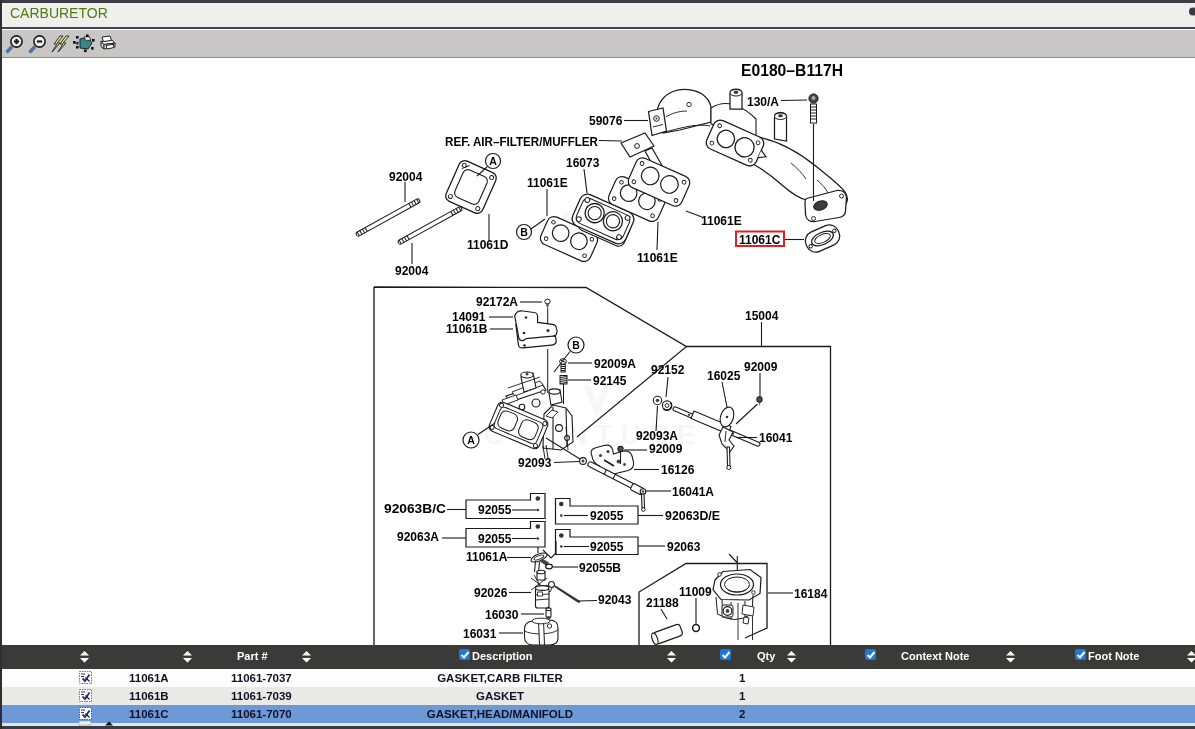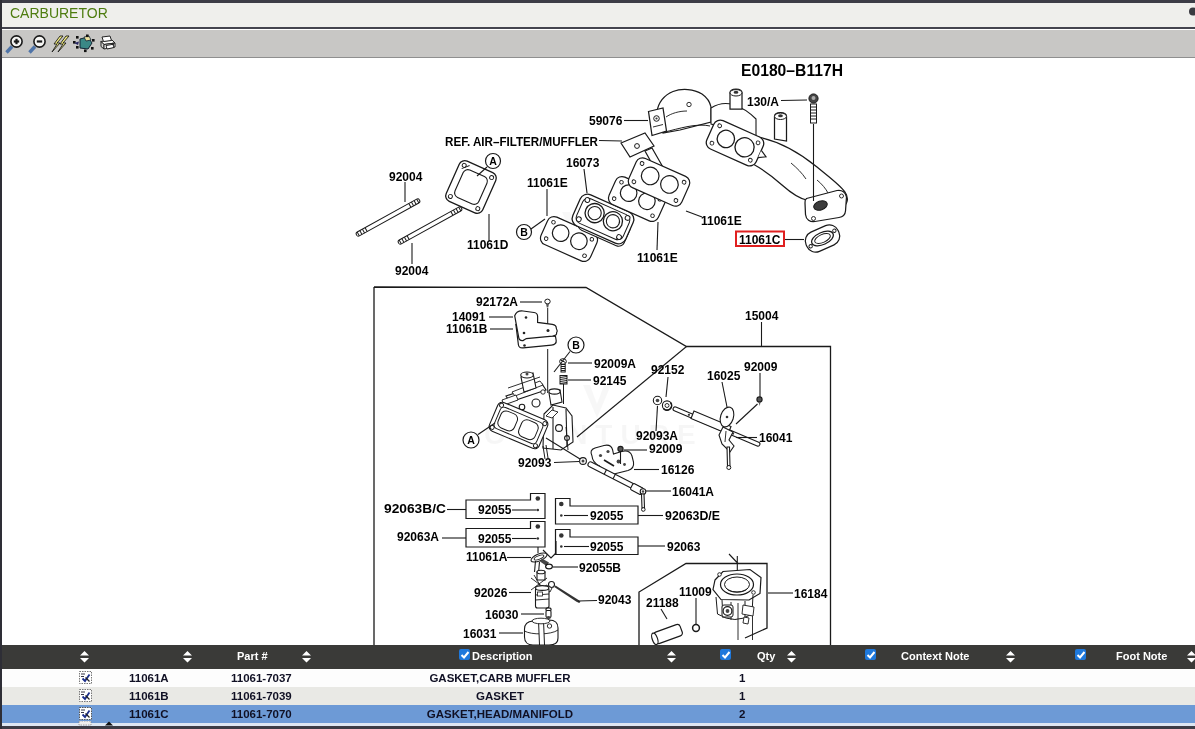--- a/index.html
+++ b/index.html
@@ -599,36 +599,36 @@
     </div>
   <span style="left:879px;margin-left:22px;">Context Note</span>
   <svg class="sortsvg" style="left:1006px;" width="9" height="12" viewBox="0 0 9 12">
       <path d="M4.5 0 L9 4.5 L0 4.5 Z M0 7 L9 7 L4.5 11.5 Z" fill="#fff"></path>
     </svg>
   <div class="cb" style="left:1074.5px;">
       <svg width="12" height="12" viewBox="0 0 12 12">
         <path d="M2.5 6 L5 8.5 L9.5 3" stroke="#fff" stroke-width="2" fill="none"></path>
       </svg>
     </div>
-  <span style="left:1088px;margin-left:28px;">Foot Note</span>
+  <span style="left:1088px;">Foot Note</span>
   <svg class="sortsvg" style="left:1187px;" width="9" height="12" viewBox="0 0 9 12">
       <path d="M4.5 0 L9 4.5 L0 4.5 Z M0 7 L9 7 L4.5 11.5 Z" fill="#fff"></path>
     </svg>
 </div>
 <div class="row" id="row1">
   <svg class="abs" style="left:79px;top:2px;" width="14" height="14" viewBox="0 0 14 14">
       <rect x="0.5" y="0.5" width="12" height="12" fill="#fff" stroke="#777" stroke-dasharray="1.5 1"></rect>
       <line x1="2" y1="3" x2="6" y2="3" stroke="#334" stroke-width="1"></line>
       <line x1="2" y1="5.5" x2="5" y2="5.5" stroke="#334" stroke-width="1"></line>
       <path d="M3.5 7.5 L6 10 L10.5 3.5" stroke="#1c2f8c" stroke-width="1.8" fill="none"></path>
       <line x1="10.5" y1="10.5" x2="6.5" y2="6.5" stroke="#222" stroke-width="1.2"></line>
     </svg>
   <span style="left:129px;">11061A</span>
   <span style="left:231px;">11061-7037</span>
-  <span style="left:0;width:1000px;text-align:center;">GASKET,CARB MUFFLER</span>
+  <span style="left:0;width:1000px;text-align:center;">GASKET,CARB FILTER</span>
   <span style="left:739px;">1</span>
 </div>
 <div class="row" id="row2">
   <svg class="abs" style="left:79px;top:2px;" width="14" height="14" viewBox="0 0 14 14">
       <rect x="0.5" y="0.5" width="12" height="12" fill="#fff" stroke="#777" stroke-dasharray="1.5 1"></rect>
       <line x1="2" y1="3" x2="6" y2="3" stroke="#334" stroke-width="1"></line>
       <line x1="2" y1="5.5" x2="5" y2="5.5" stroke="#334" stroke-width="1"></line>
       <path d="M3.5 7.5 L6 10 L10.5 3.5" stroke="#1c2f8c" stroke-width="1.8" fill="none"></path>
       <line x1="10.5" y1="10.5" x2="6.5" y2="6.5" stroke="#222" stroke-width="1.2"></line>
     </svg>

